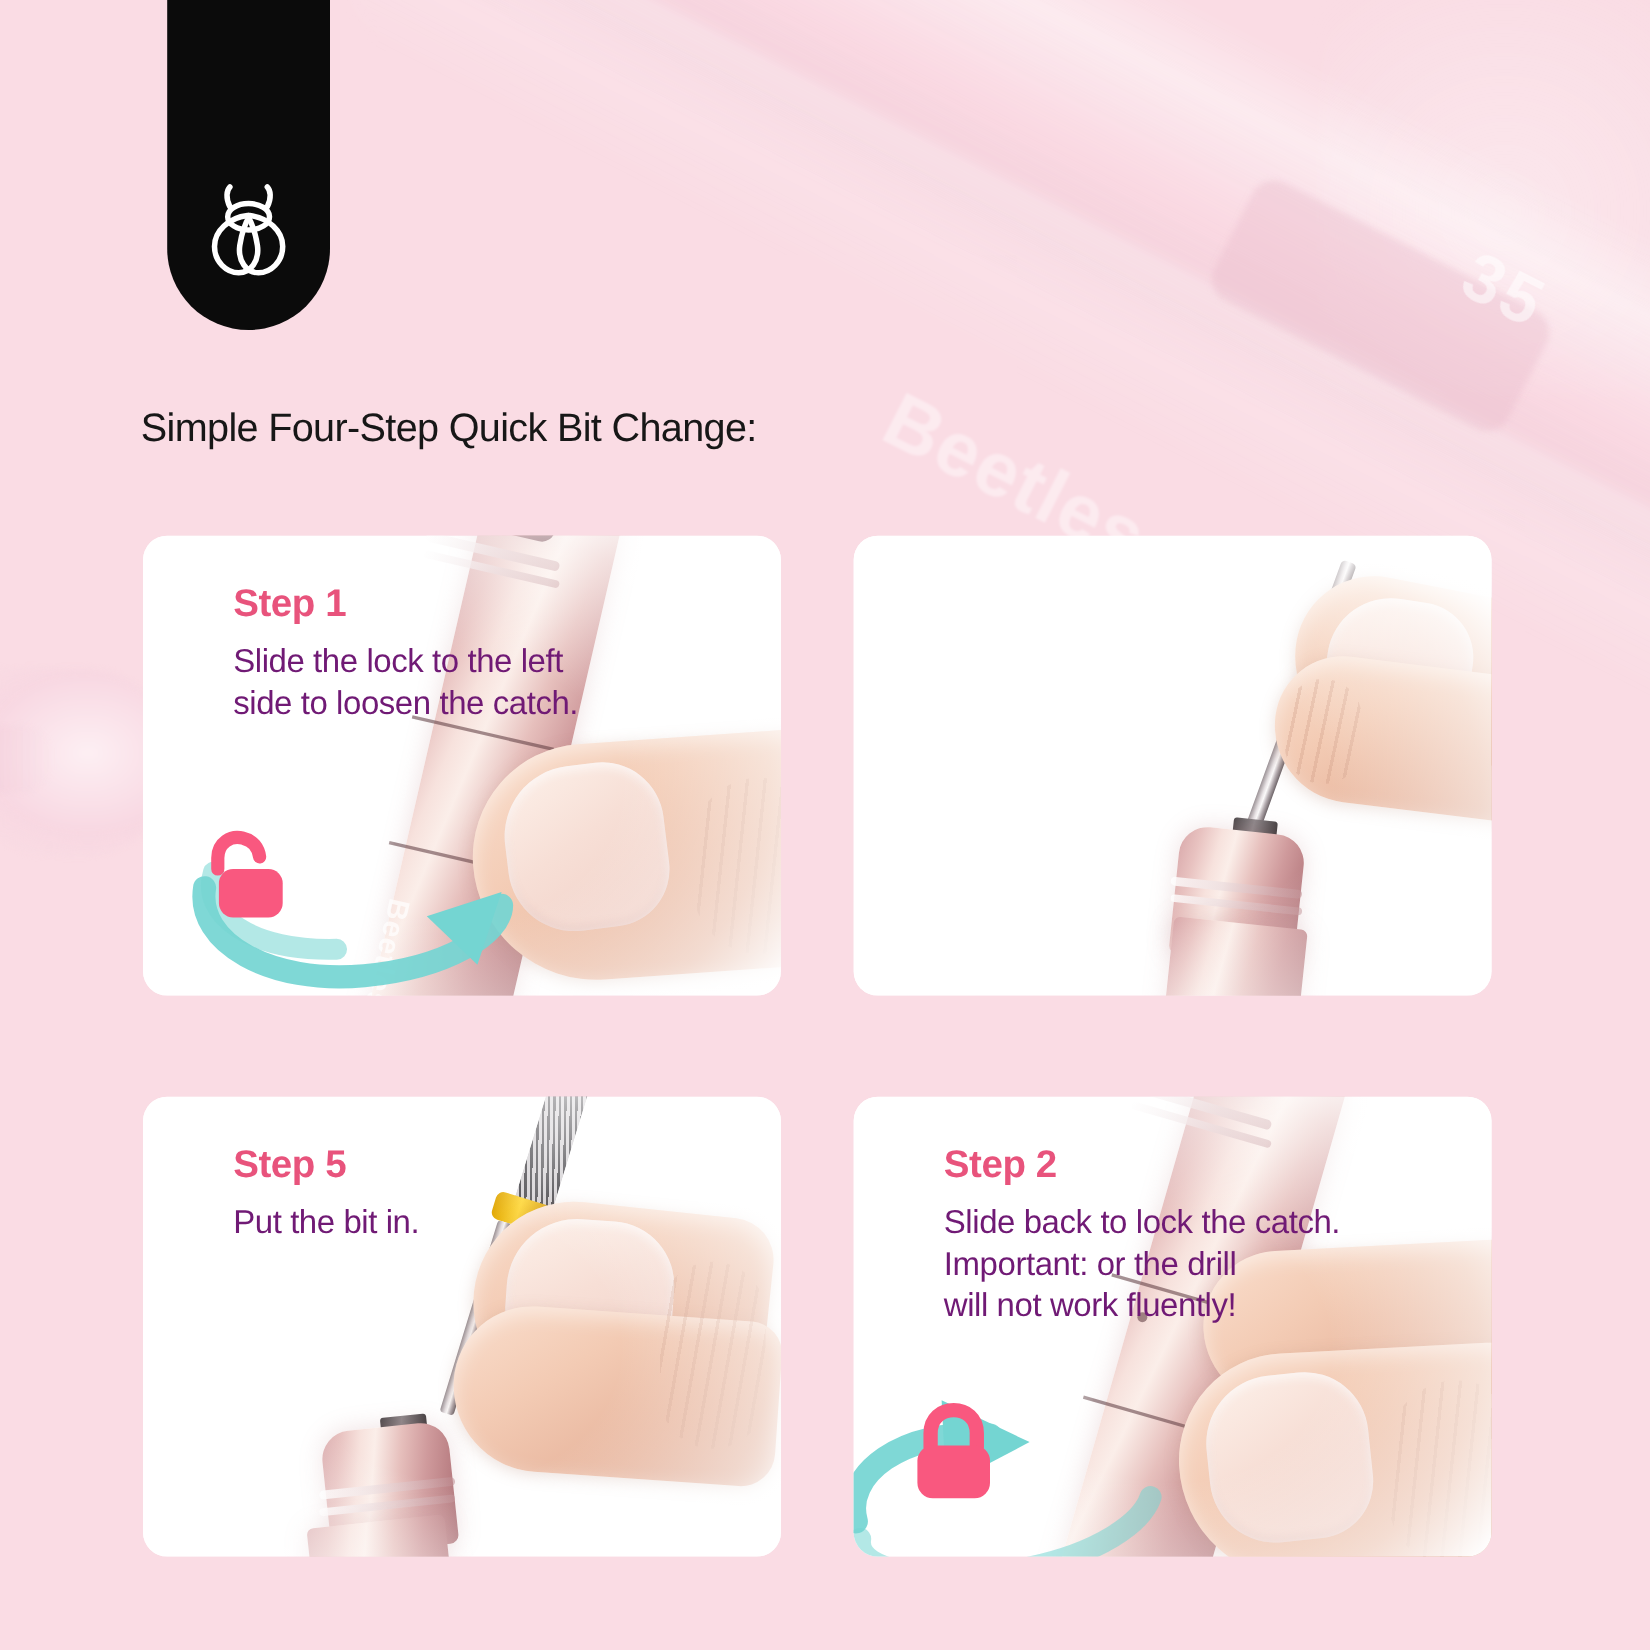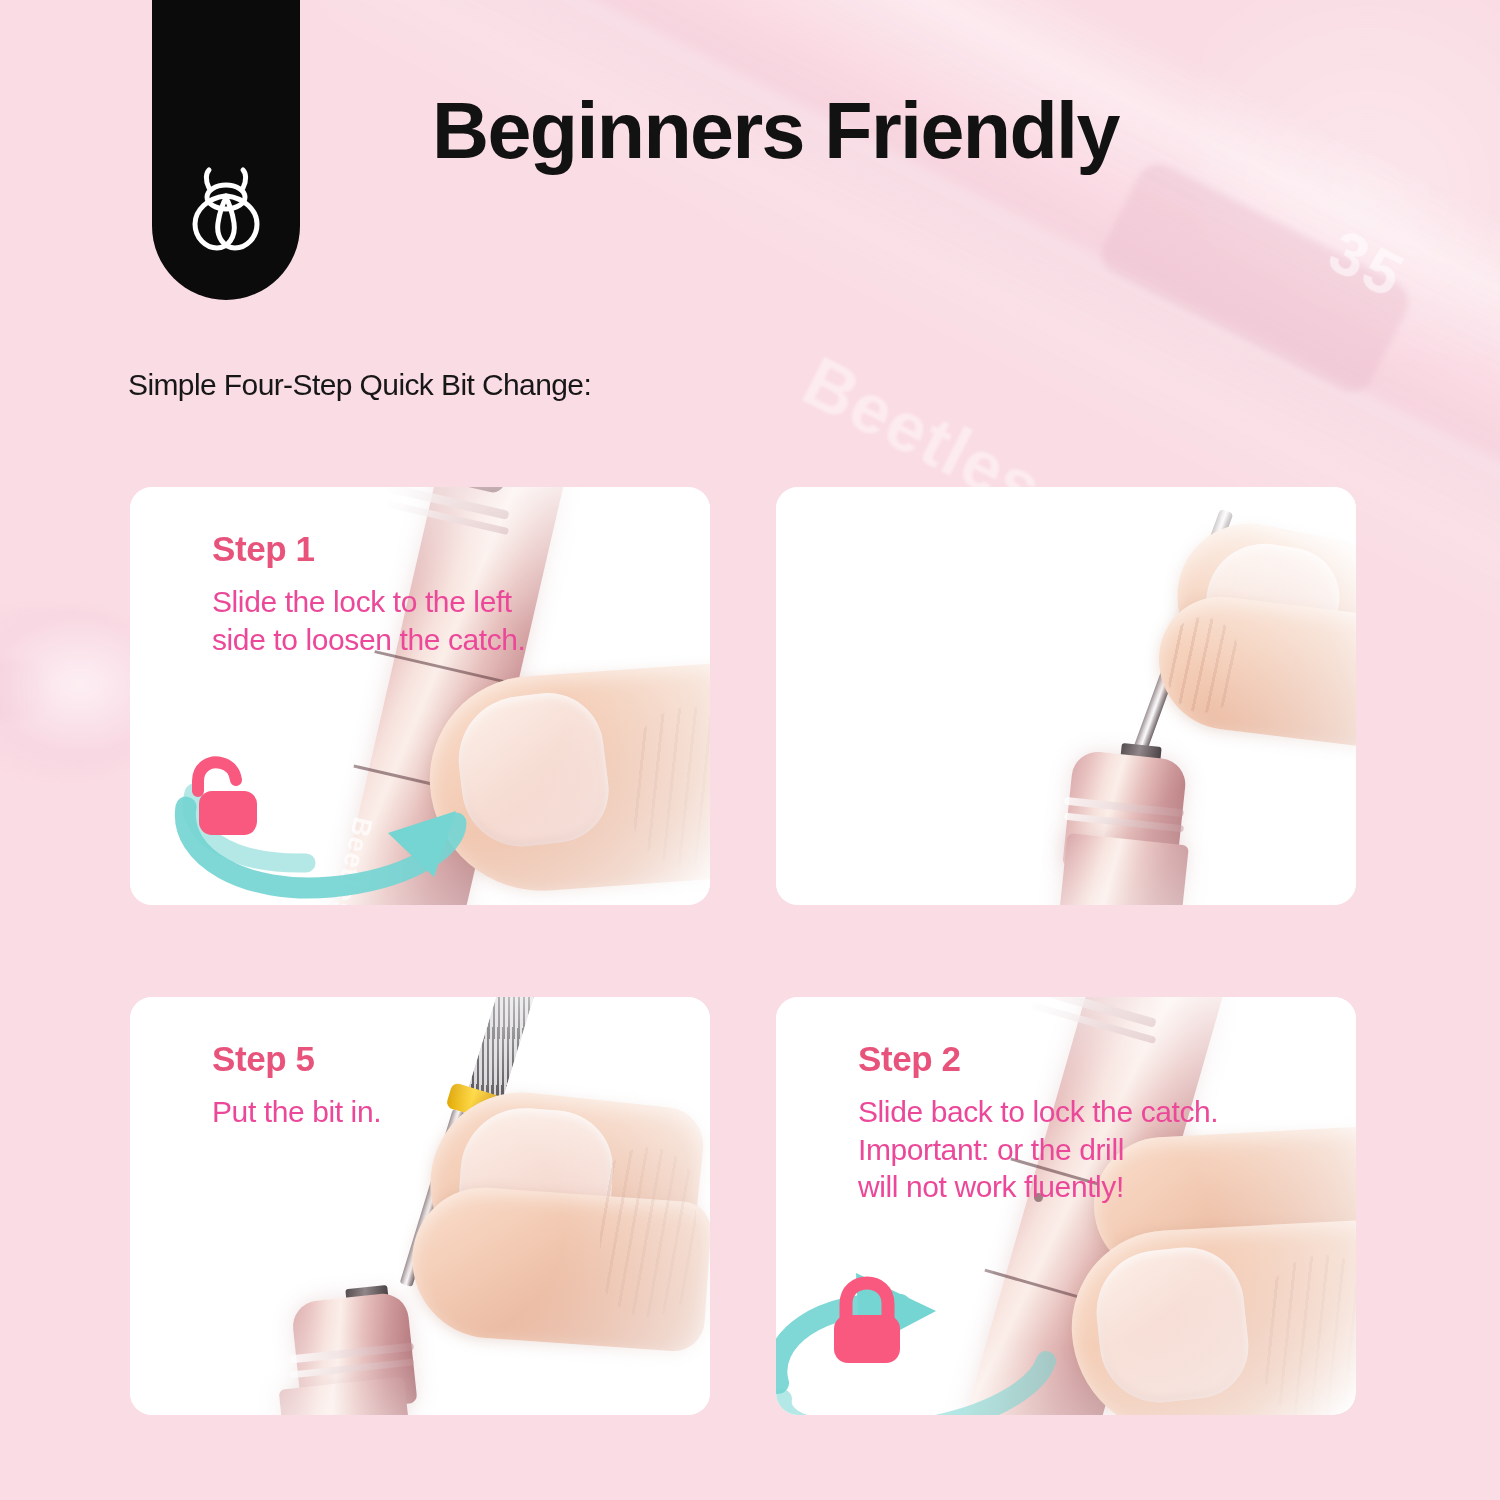--- a/index.html
+++ b/index.html
@@ -119,21 +119,21 @@
     font-size:79px;
     font-weight:700;
     line-height:1.09;
     color:#121212;
     letter-spacing:-1.6px;
   }
   .title .l2 { display:block; }
   .subtitle {
     position:absolute;
     left:128px; top:368px;
-    font-size:30px;
+    font-size:36px;
     font-weight:500;
     color:#171717;
     letter-spacing:-.6px;
   }
 
   
   .grid {
     position:absolute;
     left:130px; top:487px;
     width:1226px;
@@ -163,21 +163,21 @@
   .step-label {
     font-size:35px;
     font-weight:700;
     color:#e8537c;
     letter-spacing:-.4px;
     margin-bottom:14px;
   }
   .step-desc {
     font-size:30px;
     font-weight:400;
-    color:#ec4899;
+    color:#701a75;
     line-height:1.25;
     letter-spacing:-.4px;
     white-space:pre-line;
   }
 
   
   .lock-icon { position:absolute; z-index:7; }
   .lock-1 { left:42px; bottom:58px; }
   .lock-4 { left:42px; bottom:42px; }
 
@@ -274,21 +274,20 @@
       <ellipse cx="48" cy="31" rx="19" ry="12" stroke="#ffffff" stroke-width="5"></ellipse>
       <path d="M31 22 C27 14, 28 7, 31 4" stroke="#ffffff" stroke-width="5" stroke-linecap="round"></path>
       <path d="M65 22 C69 14, 68 7, 65 4" stroke="#ffffff" stroke-width="5" stroke-linecap="round"></path>
       <path d="M47 30 C30 32, 17 44, 17 58 C17 72, 28 82, 39 82 C50 82, 58 71, 56 57 C54 44, 50 35, 47 30 Z" stroke="#ffffff" stroke-width="5" fill="none"></path>
       <path d="M49 30 C66 32, 79 44, 79 58 C79 72, 68 82, 57 82 C46 82, 38 71, 40 57 C42 44, 46 35, 49 30 Z" stroke="#ffffff" stroke-width="5" fill="none"></path>
     </svg>
   </span>
 </div>
 
 <h1 class="title">
-  <span class="l2">Beginners Friendly</span>
 </h1>
 <h2 class="subtitle">Simple Four-Step Quick Bit Change:</h2>
 
 <div class="grid">
 
   <div class="card">
     <div class="card-clip">
 
       <div class="drill-body" style="left:252px; top:-38px; width:126px; height:540px; border-radius:14px; transform:rotate(13deg); transform-origin:50% 50%;"></div>
       <div class="drill-body" style="left:286px; top:-82px; width:96px; height:80px; border-radius:12px; transform:rotate(13deg);

